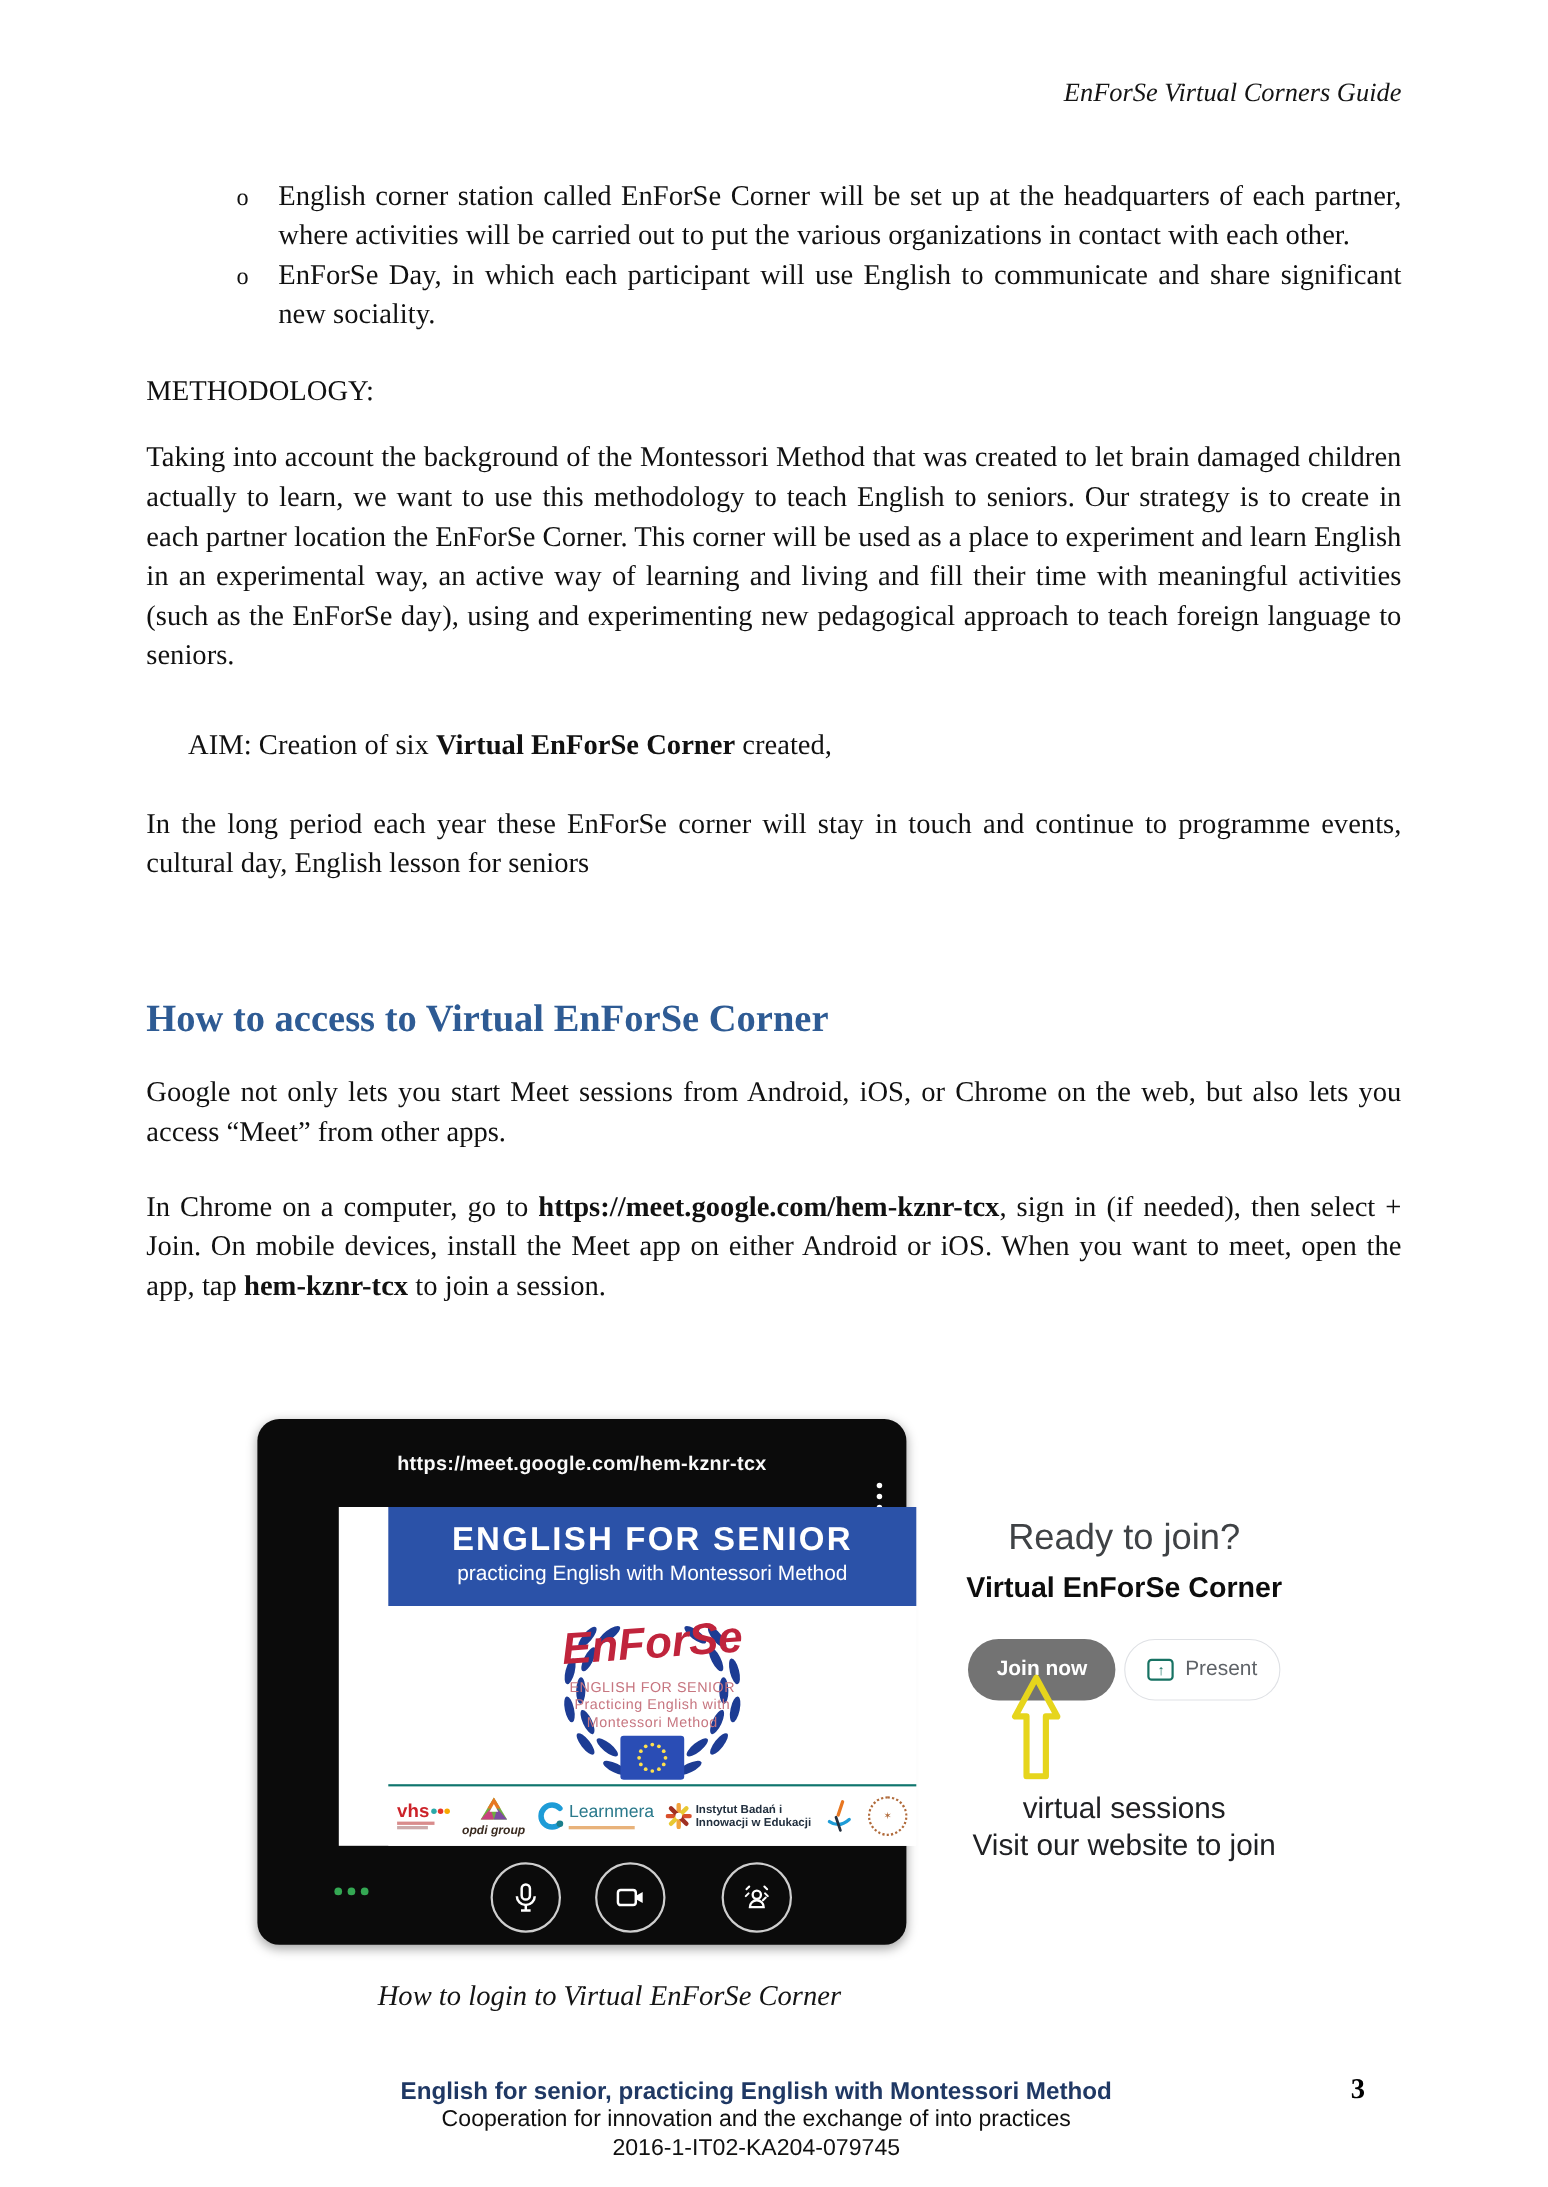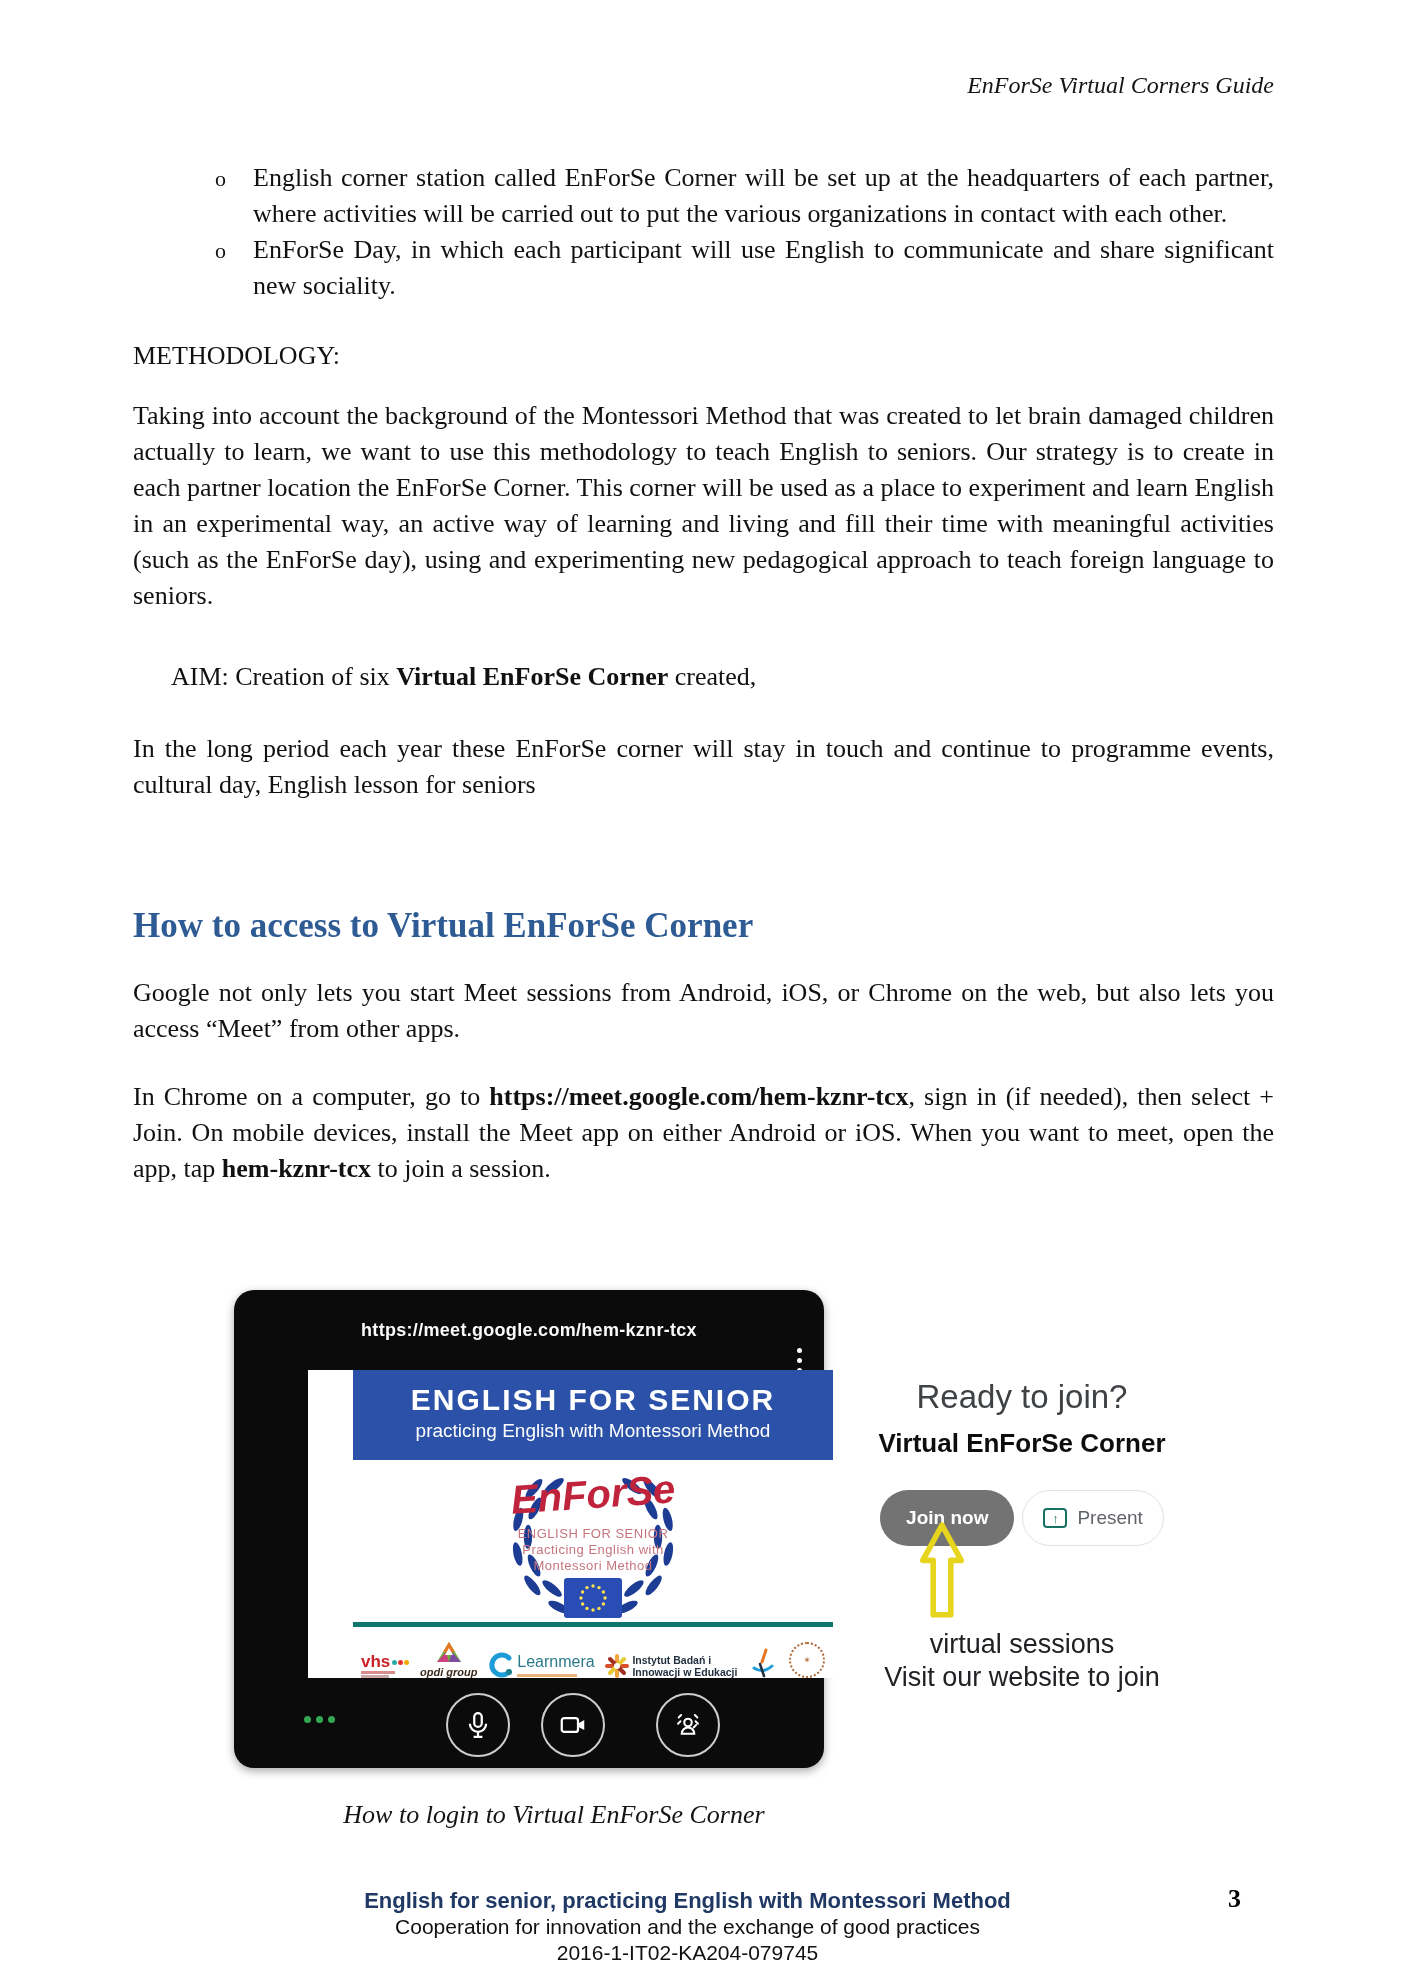--- a/index.html
+++ b/index.html
@@ -34,21 +34,21 @@
   .banner .t2{font-size:19px;line-height:24px;margin-top:2px;}
   .logo-area{position:relative;height:162px;}
   .logo-area svg.wreath{position:absolute;left:50%;top:0;transform:translateX(-50%);}
   .enforse-script{position:absolute;top:12px;left:0;width:100%;text-align:center;
                   font-style:italic;font-weight:bold;font-size:40px;color:#c0243c;transform:rotate(-4deg);}
   .logo-sub{position:absolute;top:66px;left:0;width:100%;text-align:center;
             font-family:"Liberation Sans",sans-serif;font-size:13px;line-height:16px;
             color:#c77680;letter-spacing:.5px;}
   .eu-flag{position:absolute;left:50%;transform:translateX(-50%);bottom:4px;width:58px;height:40px;
            background:#2a4db5;border-radius:3px;}
-  .logos-strip{height:56px;border-top:5px solid #0f766e;display:flex;align-items:flex-end;
+  .logos-strip{height:56px;border-top:2px solid #0f766e;display:flex;align-items:center;
                justify-content:space-between;padding:0 8px;box-sizing:border-box;background:#fff;}
   .plogo{display:flex;align-items:center;gap:3px;}
   .vhs-txt{color:#cc2229;font-weight:bold;font-size:17px;line-height:14px;}
   .vhs-sub{height:3px;width:34px;background:#d98c8c;margin-top:2px;}
   .vhs-sub2{height:3px;width:28px;background:#caa;margin-top:1px;}
   .vhs-dots{display:flex;gap:1px;}
   .vhs-dots i{width:5px;height:5px;border-radius:50%;}
   .opdi{display:flex;flex-direction:column;align-items:center;}
   .opdi-txt{font-style:italic;font-size:11px;color:#3a2b20;font-weight:bold;}
   .lm-txt{color:#2b7a8c;font-size:16px;}
@@ -285,16 +285,16 @@
 </svg>
 <div class="jp-note">
   <div>virtual sessions</div>
   <div>Visit our website to join</div>
 </div>
 
 <div class="caption">How to login to Virtual EnForSe Corner</div>
 
 <div class="footer">
   <div class="f1">English for senior, practicing English with Montessori Method</div>
-  <div class="f2">Cooperation for innovation and the exchange of good practices</div>
+  <div class="f2">Cooperation for innovation and the exchange of into practices</div>
   <div class="f3">2016-1-IT02-KA204-079745</div>
 </div>
 <div class="page-num">3</div>
 
 </body></html>

